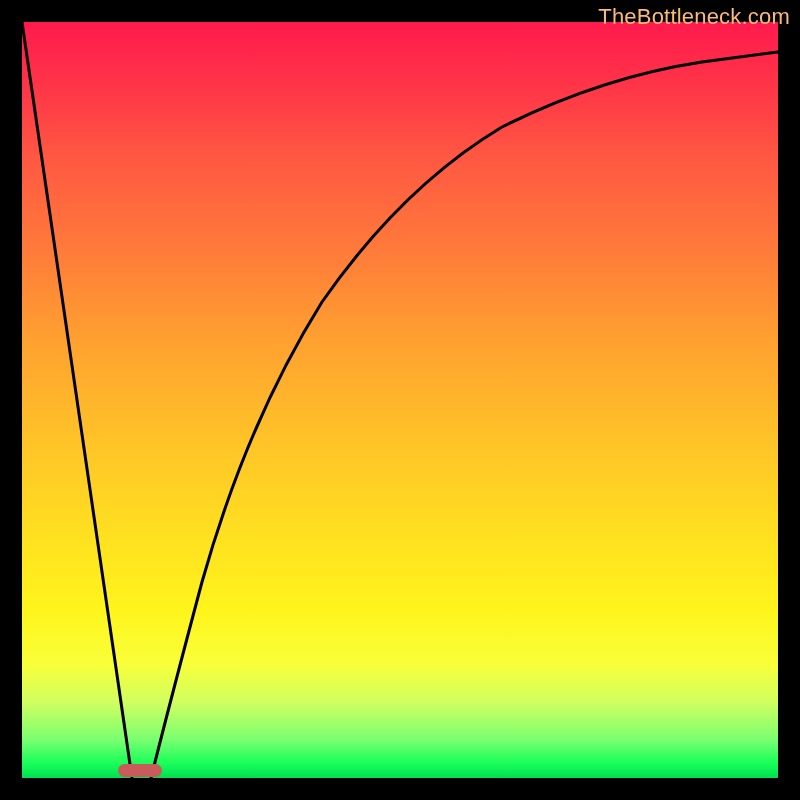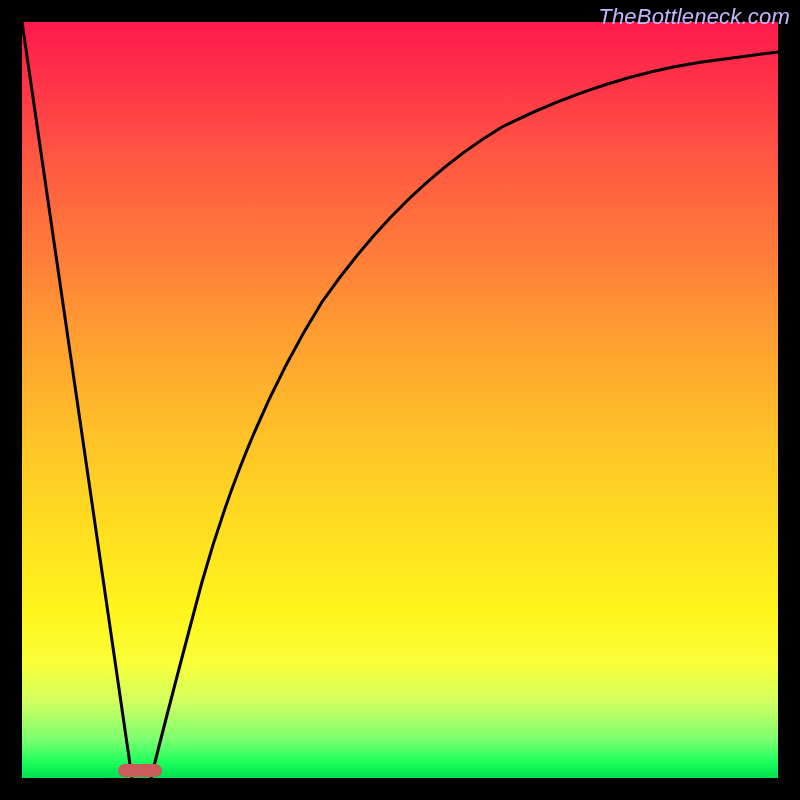--- a/index.html
+++ b/index.html
@@ -32,25 +32,24 @@
       #1aff5a 98%,
       #00e050 100%
     );
   }
   .watermark {
     position: absolute;
     top: 4px;
     right: 10px;
     font-family: Arial, Helvetica, sans-serif;
     font-size: 22px;
-    color: #c4b5fd;
+    color: #fdba74;
     font-weight: 500;
     letter-spacing: 0.2px;
     z-index: 5;
-    font-style: italic;
   }
   svg.curves {
     position: absolute;
     left: 22px;
     top: 22px;
     width: 756px;
     height: 756px;
     z-index: 3;
   }
   .marker {

